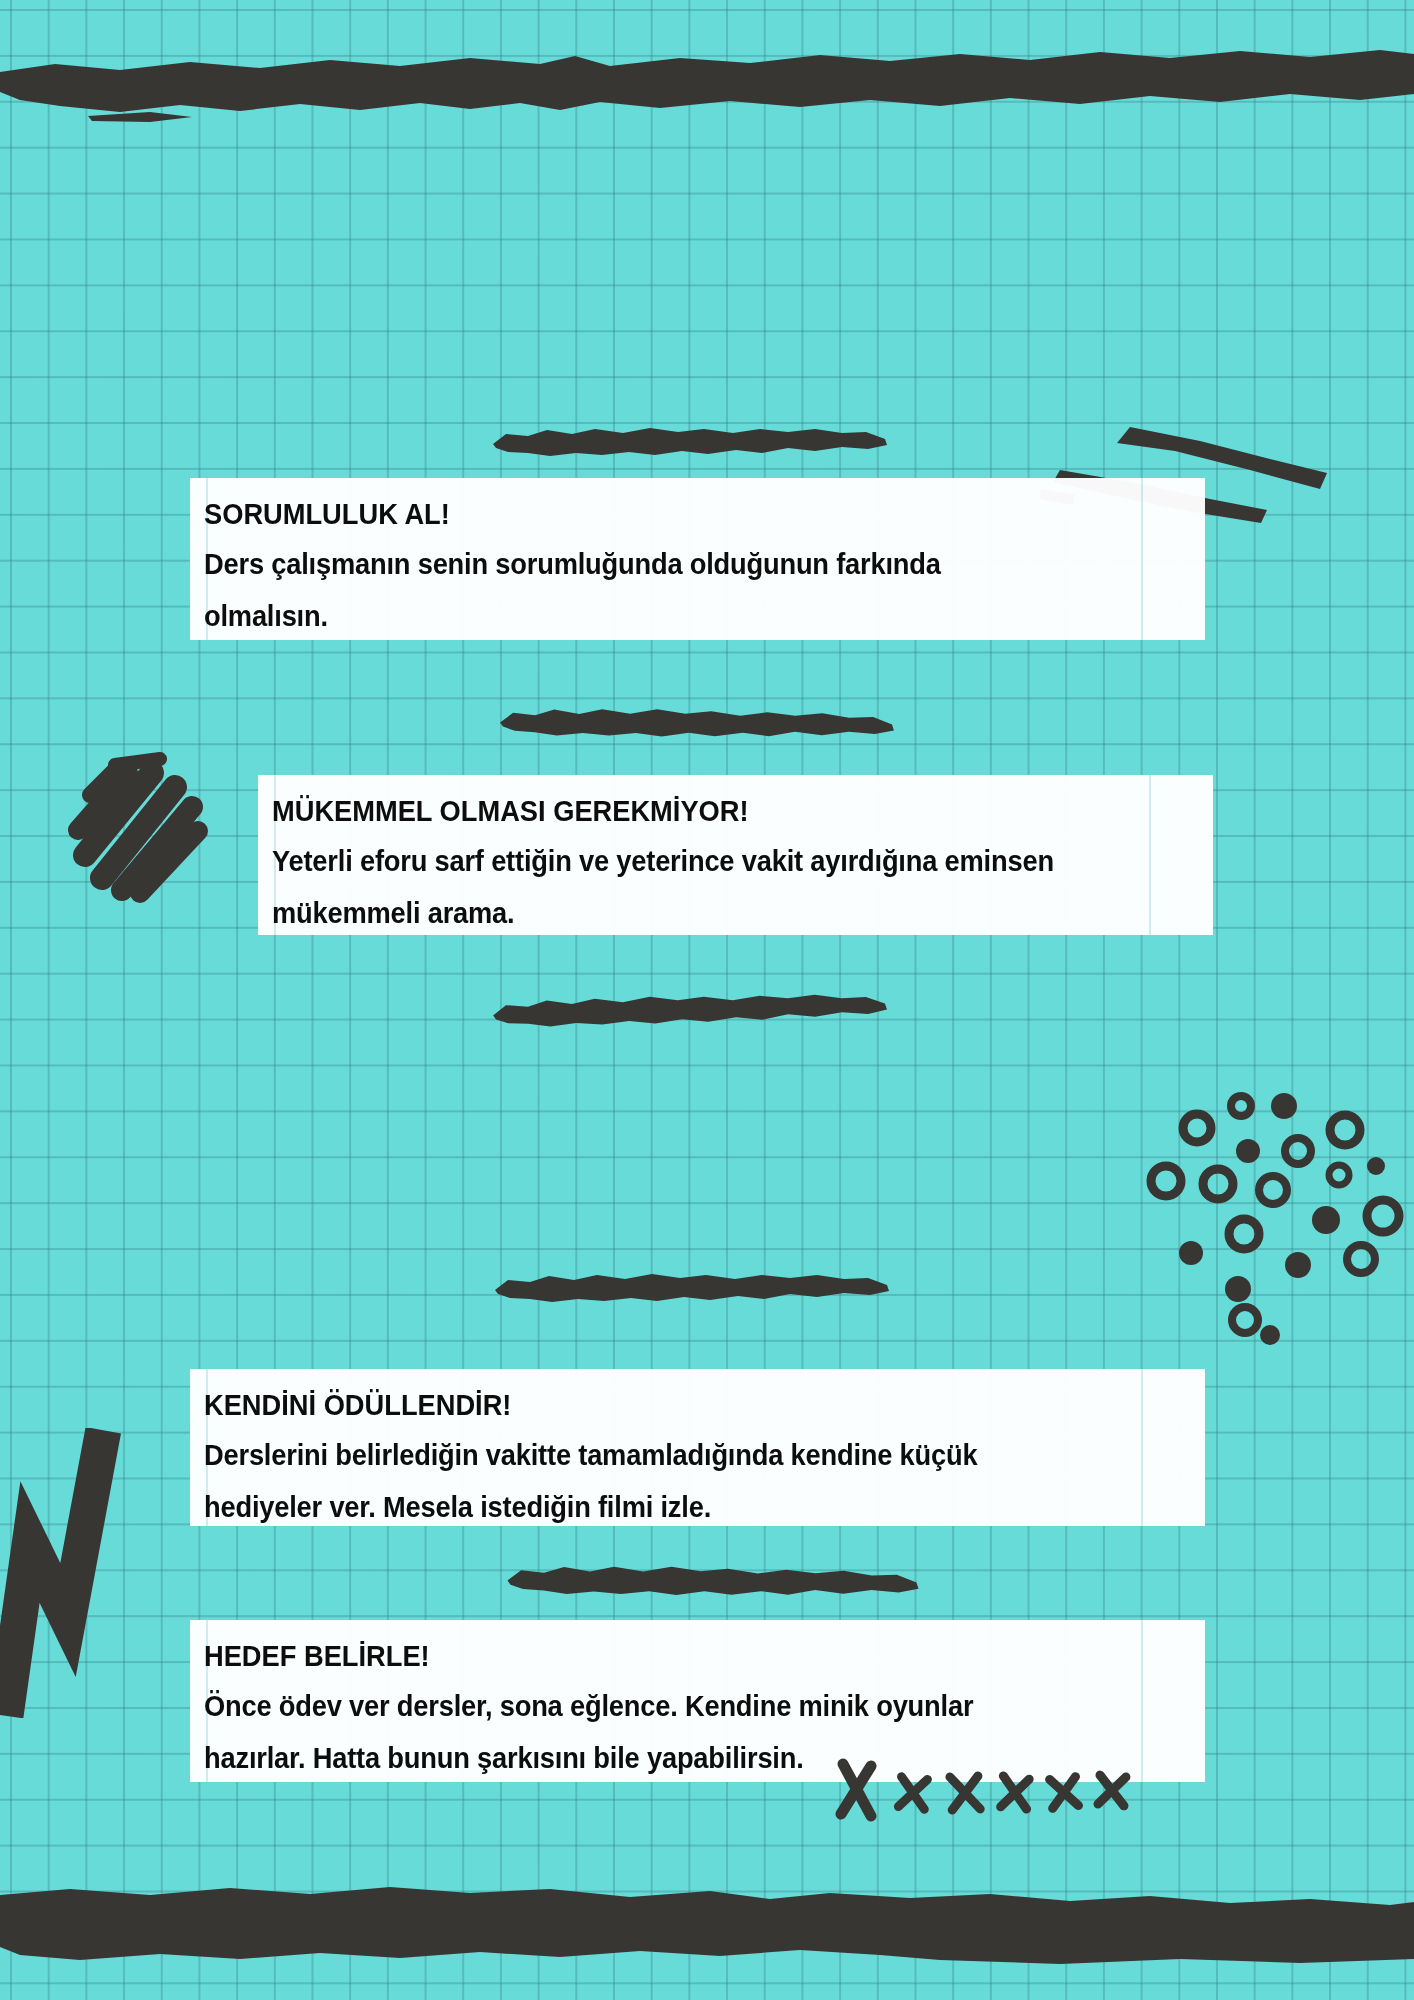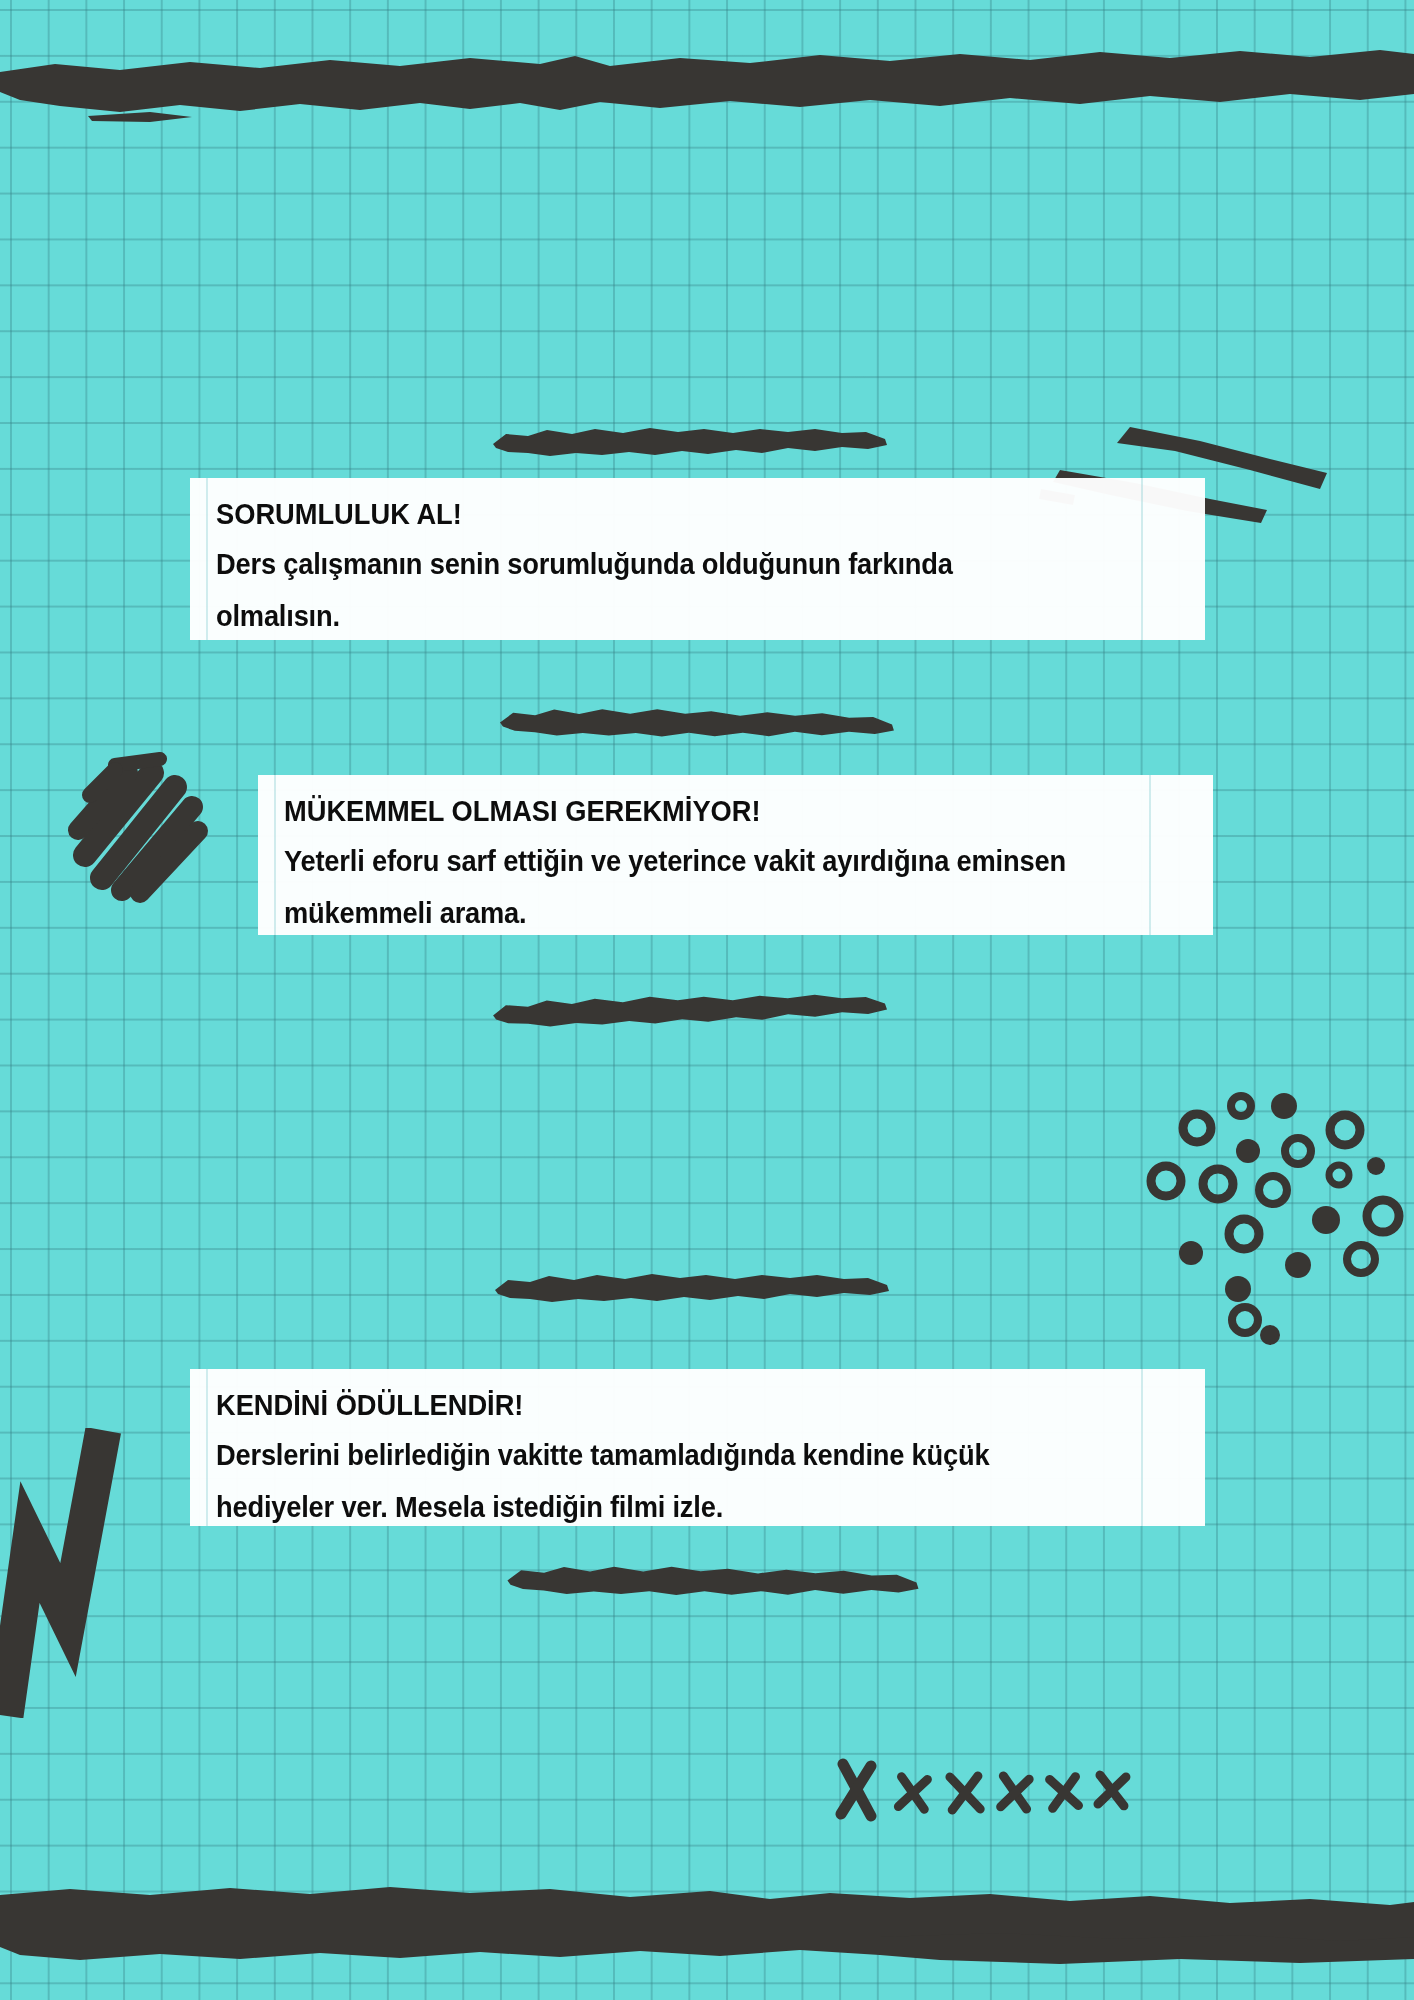--- a/index.html
+++ b/index.html
@@ -41,21 +41,21 @@
   }
   
   .card{
     position:absolute;
     left:190px;width:1015px;
     background-color:rgba(255,255,255,.97);
     background-image:
       linear-gradient(to right, transparent 0 16px, rgba(110,195,200,.30) 16px 18px, transparent 18px 100%),
       linear-gradient(to right, transparent 0 calc(100% - 64px), rgba(110,195,200,.30) calc(100% - 64px) calc(100% - 62px), transparent calc(100% - 62px) 100%);
     box-sizing:border-box;
-    padding:13px 20px 0 26px;
+    padding:13px 20px 0 14px;
   }
   .card.shift{left:250px;width:955px;margin-left:8px;}
   .card-text{transform:scaleX(.94);transform-origin:0 0;}
   .card-heading{
     margin:0;
     font:700 29px/47px "Liberation Sans", sans-serif;
     color:var(--text);
     white-space:nowrap;
   }
   .card-line{
@@ -164,20 +164,27 @@
       <h2 class="card-heading">KENDİNİ ÖDÜLLENDİR!</h2>
       <p class="card-line">Derslerini belirlediğin vakitte tamamladığında kendine küçük</p>
       <p class="card-line">hediyeler ver. Mesela istediğin filmi izle.</p>
     </div>
   </section>
 
   <svg class="deco" style="left:0;top:1428px" width="130" height="290" viewBox="0 0 130 290">
     <path d="M8 270 L30 114 L68 192 L100 20" fill="none" stroke="currentColor" stroke-width="36" stroke-linejoin="miter" stroke-linecap="square"></path>
   </svg>
 
+  <section class="card" style="top:1620px;height:162px;">
+    <div class="card-text">
+      <h2 class="card-heading">HEDEF BELİRLE!</h2>
+      <p class="card-line">Önce ödev ver dersler, sona eğlence. Kendine minik oyunlar</p>
+      <p class="card-line">hazırlar. Hatta bunun şarkısını bile yapabilirsin.</p>
+    </div>
+  </section>
 
   <svg class="deco" style="left:815px;top:1752px" width="330" height="80" viewBox="0 0 330 80">
     <g stroke="currentColor" stroke-linecap="round" fill="none">
       <g stroke-width="11">
           <path d="M28 12 L56 64"></path>
           <path d="M56 14 L26 62"></path>
         </g>
       <g stroke-width="9" transform="rotate(6 98 40)">
           <path d="M85 26 L111 56"></path>
           <path d="M111 26 L85 56"></path>

